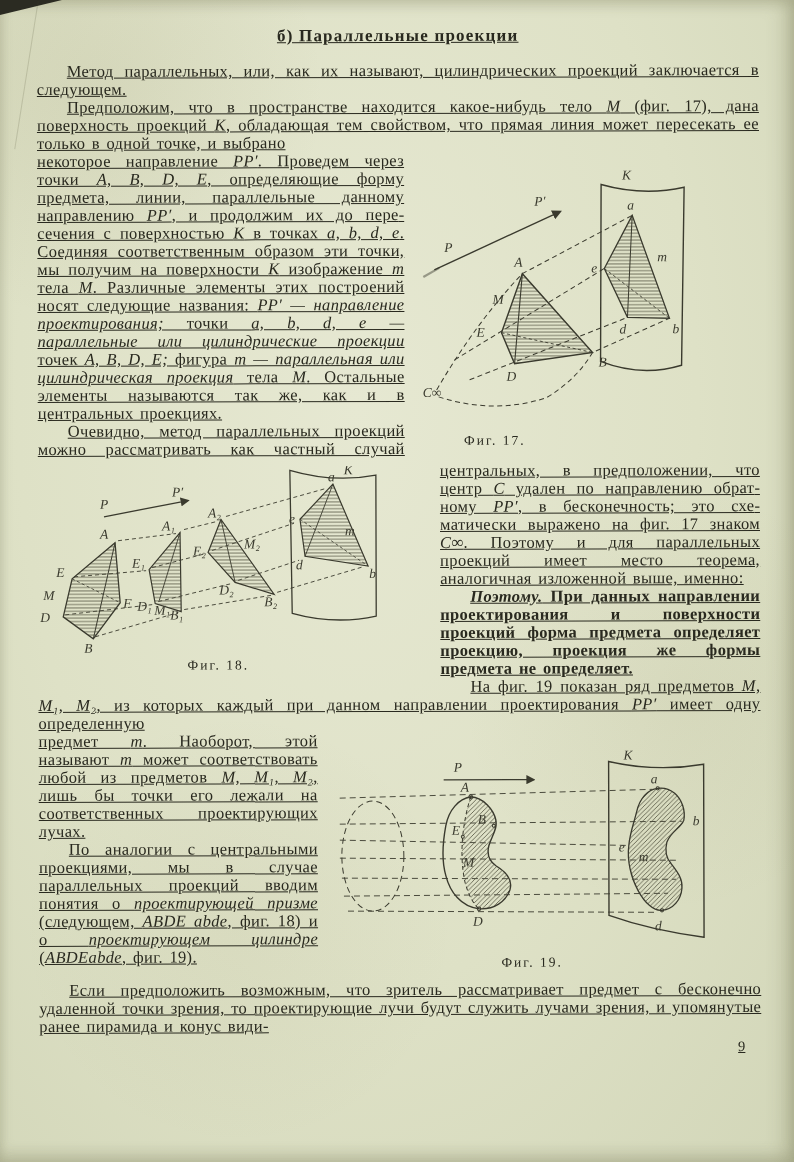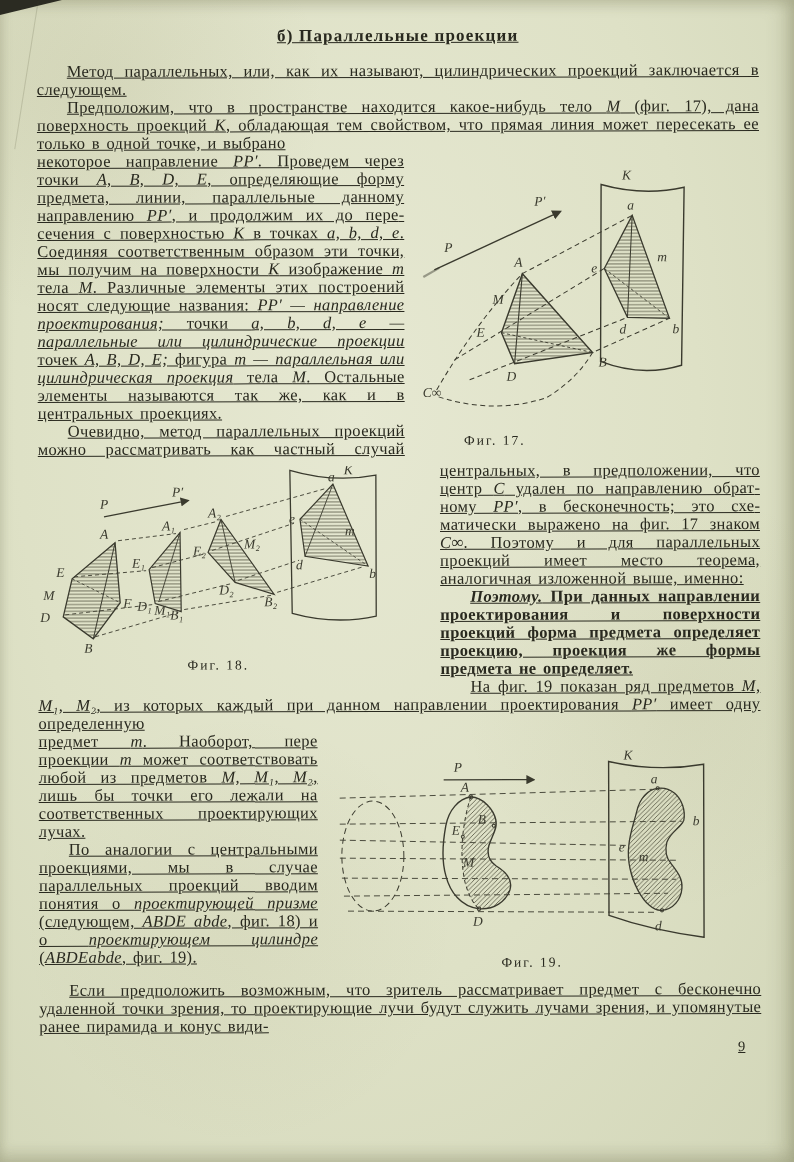--- a/index.html
+++ b/index.html
@@ -269,19 +269,19 @@
           <text x="137" y="133" class="fig-label">M</text>
           <text x="147" y="192" class="fig-label">D</text>
           <text x="325" y="50" class="fig-label">a</text>
           <text x="367" y="92" class="fig-label">b</text>
           <text x="293" y="118" class="fig-label">e</text>
           <text x="313" y="128" class="fig-label">m</text>
           <text x="329" y="197" class="fig-label">d</text>
         </svg>
     </div>
 
-    <p><span>предмет </span><span class="it">m</span><span>. Наоборот, пере проекции </span><span class="it">m</span><span> может соответство­вать любой из предметов </span><span class="it">M, M₁, M₂</span><span>, лишь бы точки его лежали на соответственных проекти­рующих лучах.</span></p>
+    <p><span>предмет </span><span class="it">m</span><span>. Наоборот, этой называют </span><span class="it">m</span><span> может соответство­вать любой из предметов </span><span class="it">M, M₁, M₂</span><span>, лишь бы точки его лежали на соответственных проекти­рующих лучах.</span></p>
     <p class="ind"><span>По аналогии с централь­ными проекциями, мы в случае параллельных проекций вво­дим понятия о </span><span class="it">проектирующей призме</span><span> (следующем, </span><span class="it">ABDE abde</span><span>, фиг. 18) и о </span><span class="it">проектирующем ци­линдре</span><span> (</span><span class="it">ABDEabde</span><span>, фиг. 19).</span></p>
     <p class="ind clearall"><span>Если предположить возможным, что зритель рассматривает предмет с бесконечно удаленной точки зрения, то проектирующие лучи будут служить лучами зрения, и упомянутые ранее пирамида и конус види-</span></p>
 
     <div class="pagenum">9</div>
   </div>
 </div>
 
 </body></html>

